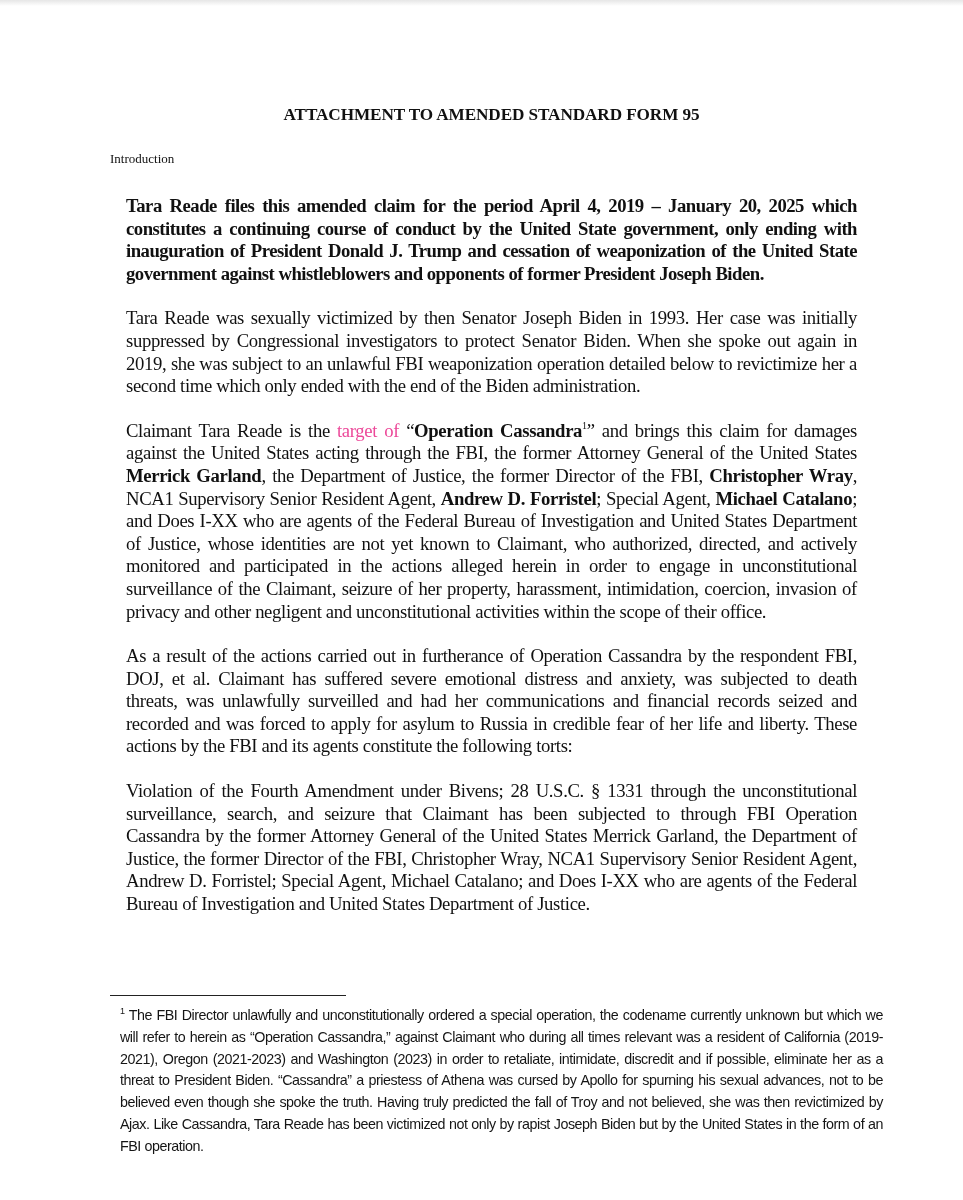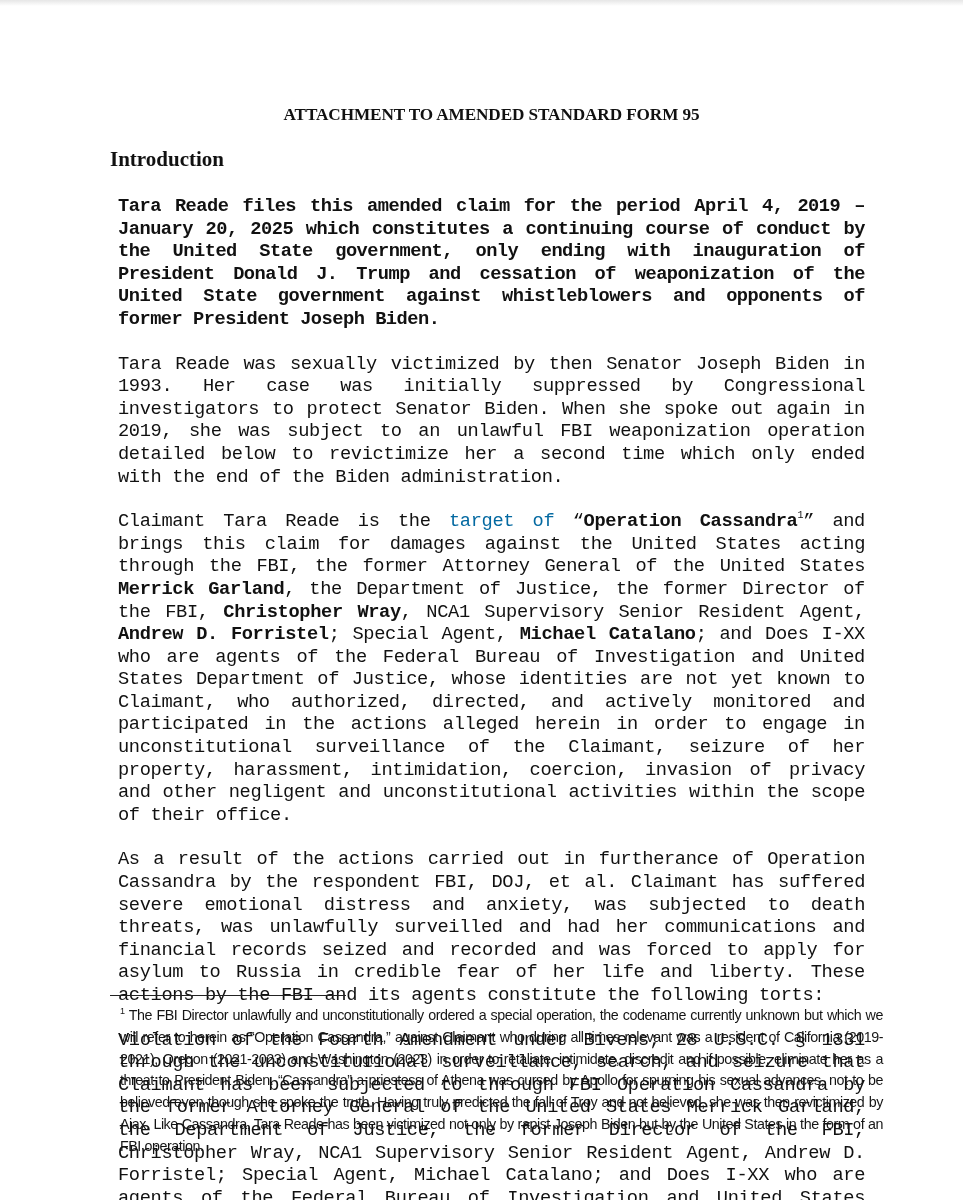--- a/index.html
+++ b/index.html
@@ -23,36 +23,35 @@
   }
   .doc-title {
     text-align: center;
     font-weight: bold;
     font-size: 17.2px;
     letter-spacing: -0.1px;
     margin: 16px 0 22px 0;
     line-height: 22px;
   }
   .heading {
-    font-weight: bold;
-    font-size: 21px;
+    font-weight: normal;
+    font-size: 13px;
     margin: 0 0 25px 0;
     line-height: 22px;
   }
   p {
-    margin: 8px;
+    margin: 16px;
     font-size: 18.7px;
     line-height: 22.6px;
     text-align: justify;
     letter-spacing: -0.35px;
-    font-family: Liberation Mono, monospace;
   }
   p.bold { font-weight: bold; letter-spacing: -0.5px; }
   .para { margin-bottom: 22px; }
-  .lighter { color: #0369a1; }
+  .lighter { color: #ec4899; }
   sup.fnref { font-size: 10px; line-height: 0; vertical-align: 8px; }
   .footnote-rule {
     position: absolute;
     left: 110px;
     top: 995px;
     width: 236px;
     height: 0;
     border-top: 1.5px solid #222;
   }
   .footnote {

